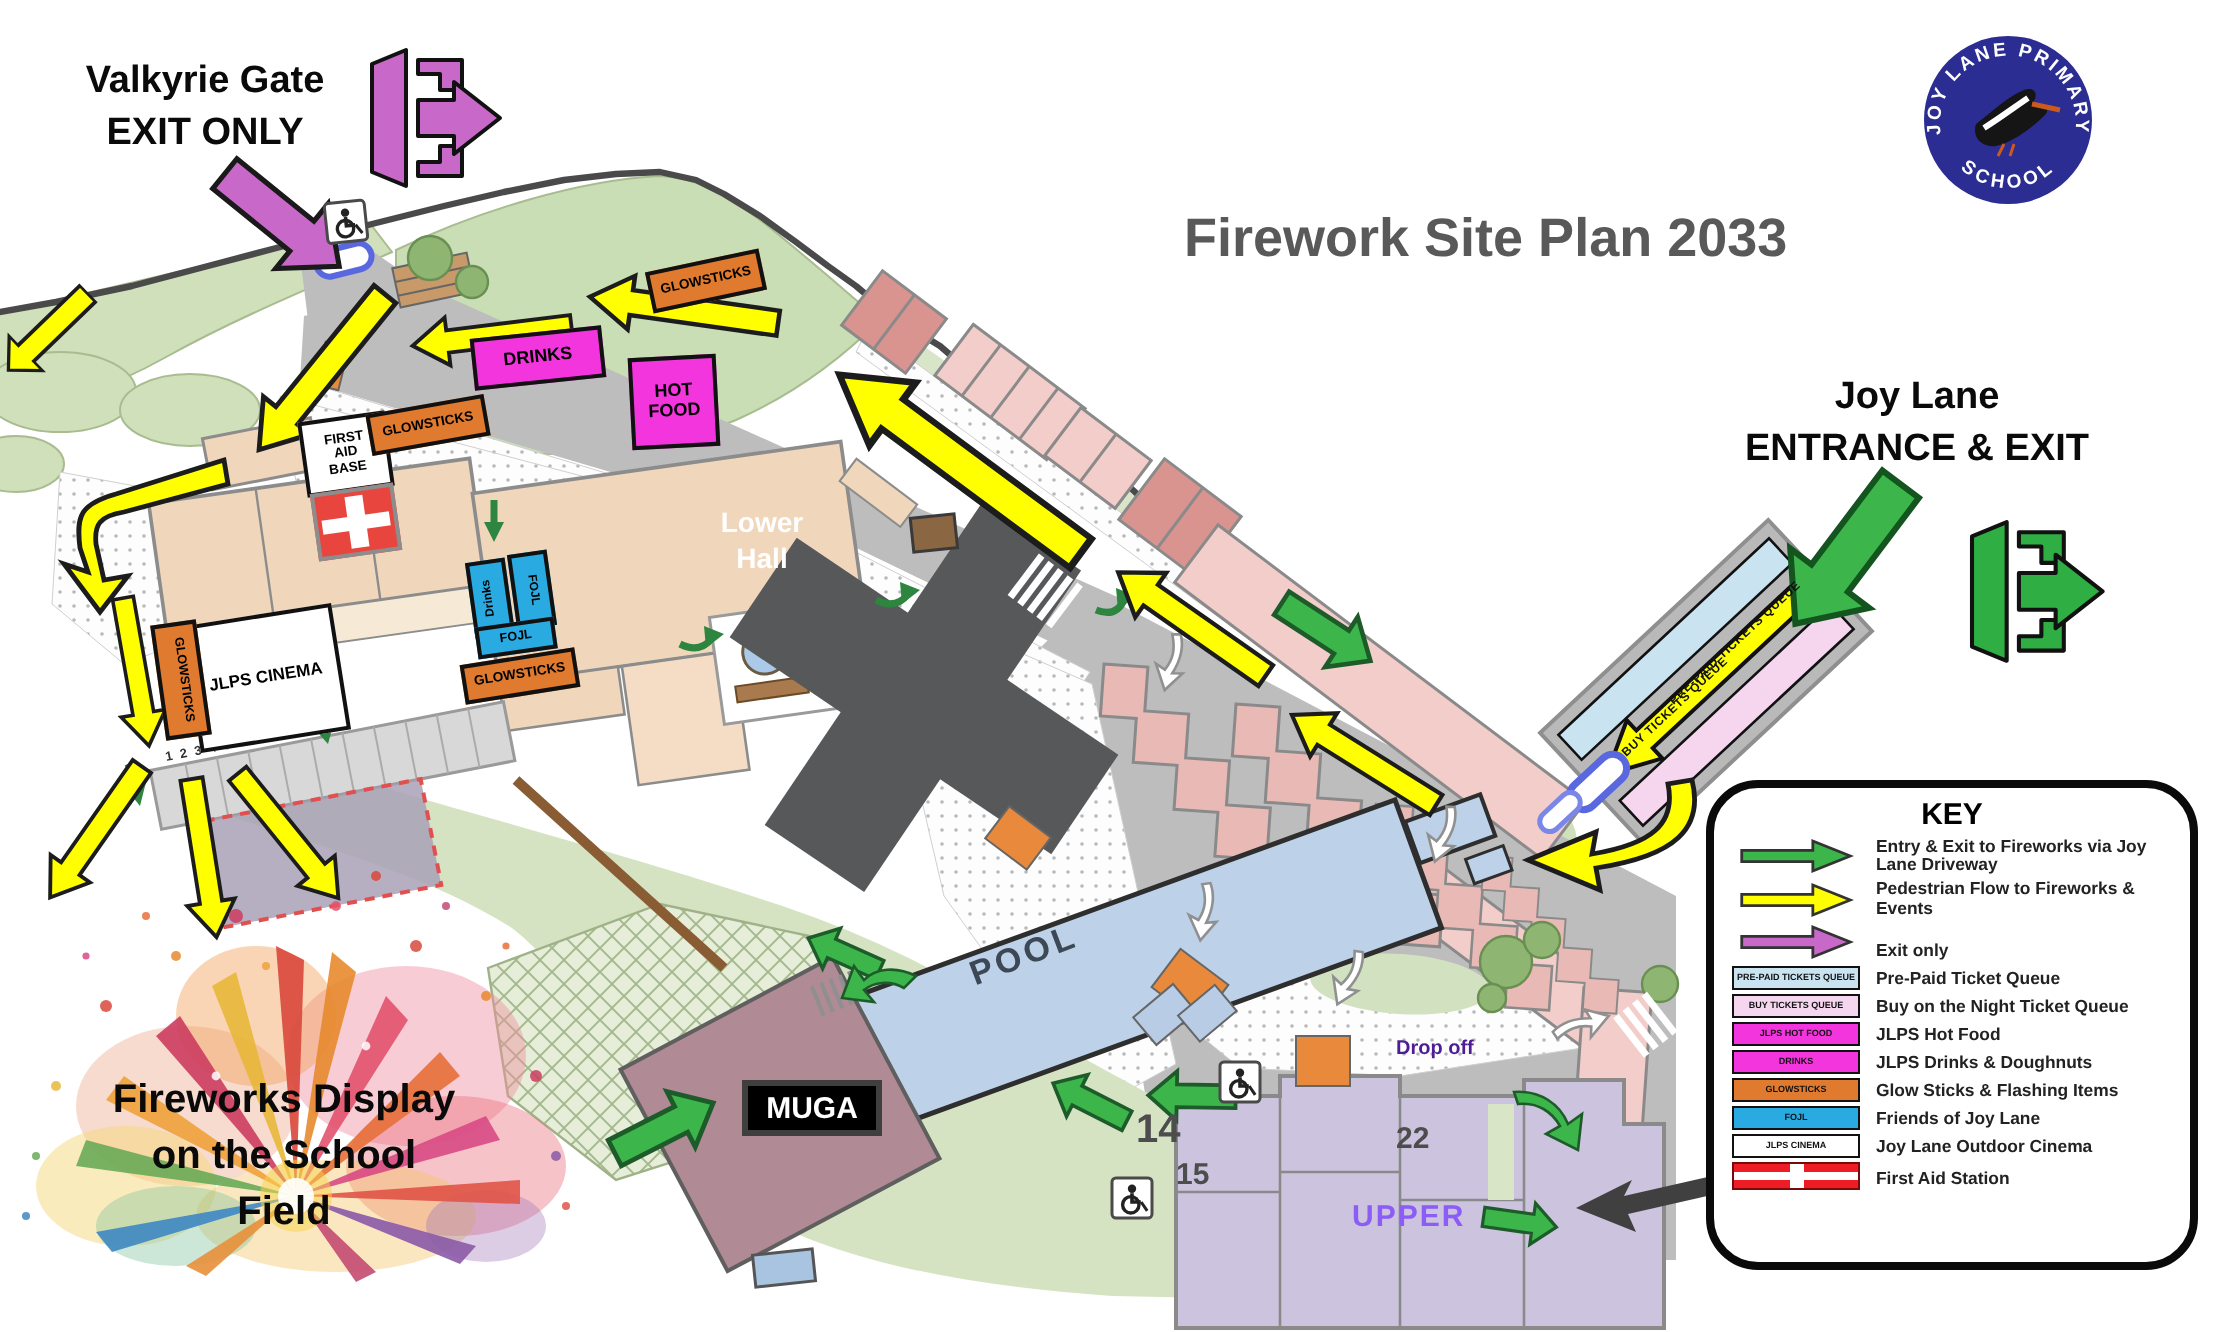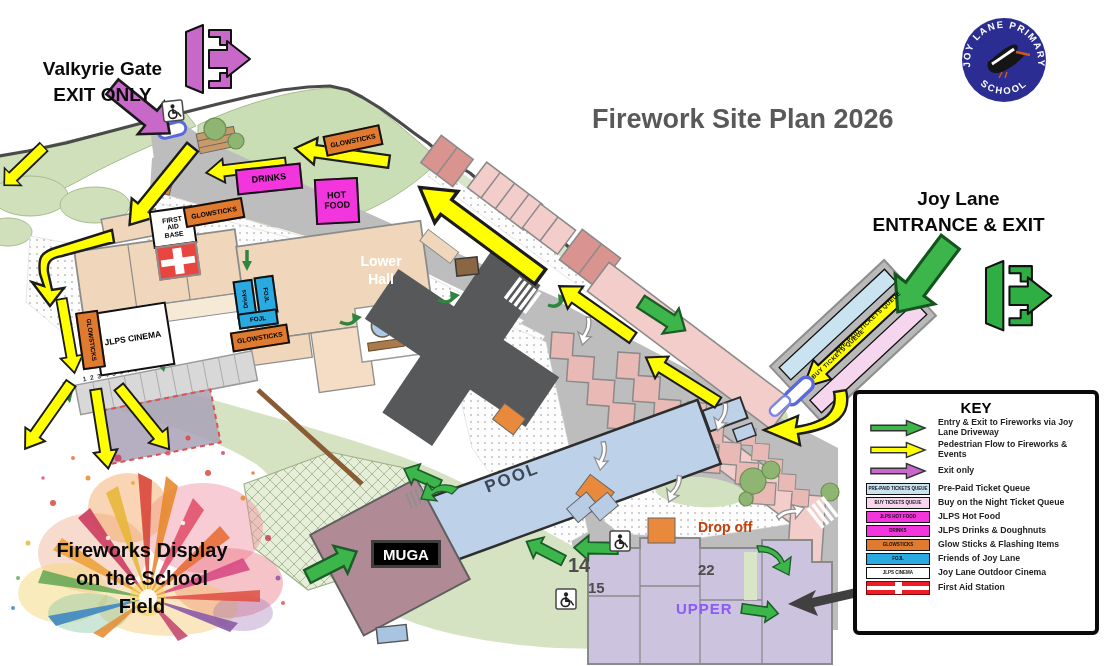--- a/index.html
+++ b/index.html
@@ -15,23 +15,23 @@
   .c-org{background:#e07a2e;}
   .c-blu{background:#29aae1;}
   .c-wht{background:#ffffff;}
   .vrot{position:absolute;left:50%;top:50%;transform:translate(-50%,-50%) rotate(90deg);white-space:nowrap;}
   .vrotm{position:absolute;left:50%;top:50%;transform:translate(-50%,-50%) rotate(-90deg);white-space:nowrap;}
   .redcross{position:absolute;background:#e9453f;border:2px solid #8d8d8d;box-sizing:border-box;z-index:5;}
   .redcross::before{content:"";position:absolute;left:2px;right:2px;top:40%;height:22%;background:#fff;}
   .redcross::after{content:"";position:absolute;top:2px;bottom:2px;left:40%;width:22%;background:#fff;}
   
   .key{position:absolute;left:853px;top:390px;width:246px;height:245px;background:#fff;
-       border:4px solid #0a0a0a;border-radius:6px;box-sizing:border-box;padding:4px 8px 4px 8px;z-index:10;}
+       border:4px solid #0a0a0a;border-radius:26px;box-sizing:border-box;padding:4px 8px 4px 8px;z-index:10;}
   .ktitle{text-align:center;font-size:15px;font-weight:bold;margin:1px 0 2px 0;}
-  .krow{display:flex;align-items:center;margin:1.5px 0;}
+  .krow{display:flex;align-items:flex-end;margin:1.5px 0;}
   .ksym{width:66px;flex:0 0 66px;display:flex;justify-content:center;align-items:center;}
   .klab{font-size:8.7px;font-weight:bold;line-height:1.12;margin-left:7px;color:#222;}
   .swatch{width:64px;height:12.5px;border:1.5px solid #111;display:flex;align-items:center;
           justify-content:center;font-size:4.5px;font-weight:bold;box-sizing:border-box;color:#111;}
   .sw-prepaid{background:#c9e3f1;}
   .sw-buy{background:#f6d6ef;}
   .sw-mag{background:#f335de;}
   .sw-org{background:#e07a2e;}
   .sw-blu{background:#29aae1;}
   .sw-wht{background:#fff;}
@@ -412,23 +412,23 @@
     </text>
     <g>
       <path d="M-16,2 C-8,-4 0,-12 8,-15 C13,-17 16,-13 12,-8 C18,-9 22,-6 18,-2 C10,6 0,12 -6,13 C-14,14 -18,8 -16,2 Z" fill="#151515"></path>
       <path d="M-12,4 C-4,-1 4,-7 10,-11" stroke="#fff" stroke-width="3" fill="none"></path>
       <path d="M12,-8 L26,-5" stroke="#cc5a1a" stroke-width="2.5"></path>
       <path d="M-2,12 l-3,6 M3,12 l-2,6" stroke="#cc5a1a" stroke-width="1.5"></path>
     </g>
   </g>
 </svg>
 
-<div class="lbl" style="left:592px;top:104px;font-size:27px;color:#595959;">Firework Site Plan 2026</div>
-
-<div class="lbl" style="left:10px;top:28px;width:185px;text-align:center;font-size:19px;line-height:1.35;color:#0a0a0a;margin-top:28px;">
+<div class="lbl" style="left:592px;top:104px;font-size:27px;color:#595959;">Firework Site Plan 2033</div>
+
+<div class="lbl" style="left:10px;top:28px;width:185px;text-align:center;font-size:19px;line-height:1.35;color:#0a0a0a;">
   <div>Valkyrie Gate</div>
   <div>EXIT ONLY</div>
 </div>
 
 <div class="lbl" style="left:28px;top:536px;width:228px;text-align:center;font-size:20px;line-height:1.4;color:#0a0a0a;z-index:6;">
   <div>Fireworks Display</div>
   <div>on the School</div>
   <div>Field</div>
 </div>
 
@@ -440,21 +440,21 @@
 <div class="lbl" style="left:345px;top:253px;width:72px;text-align:center;font-size:14px;color:#fff;line-height:1.25;">
   <div>Lower</div>
   <div>Hall</div>
 </div>
 
 <div class="lbl" style="left:472px;top:468px;width:80px;text-align:center;font-size:17px;letter-spacing:2px;color:#3c4856;transform:rotate(-21deg);">POOL</div>
 
 <div class="lbl" style="left:371px;top:540px;width:70px;height:28px;border:3px solid #3f3f3f;background:#000000;color:#fff;
             font-size:15px;display:flex;align-items:center;justify-content:center;">MUGA</div>
 
-<div class="lbl" style="left:698px;top:519px;font-size:14px;color:#c2410c;">Drop off</div>
+<div class="lbl" style="left:698px;top:519px;font-size:10px;color:#4c1d95;">Drop off</div>
 
 <div class="lbl" style="left:568px;top:554px;font-size:20px;color:#4d4d4d;">14</div>
 <div class="lbl" style="left:588px;top:579px;font-size:15px;color:#4d4d4d;">15</div>
 <div class="lbl" style="left:698px;top:561px;font-size:15px;color:#4d4d4d;">22</div>
 <div class="lbl" style="left:676px;top:600px;font-size:15px;color:#8b5cf6;letter-spacing:1px;">UPPER</div>
 
 <div class="lbl" style="left:82px;top:367px;width:90px;font-size:6.5px;color:#333;transform:rotate(-11deg);word-spacing:2px;">1 2 3 4 5 6 7 8 9 10</div>
 
 <div class="vbox c-wht" style="left:151px;top:208px;width:44px;height:38px;font-size:6.8px;transform:rotate(-8deg);flex-direction:column;">
   <div>FIRST</div>

